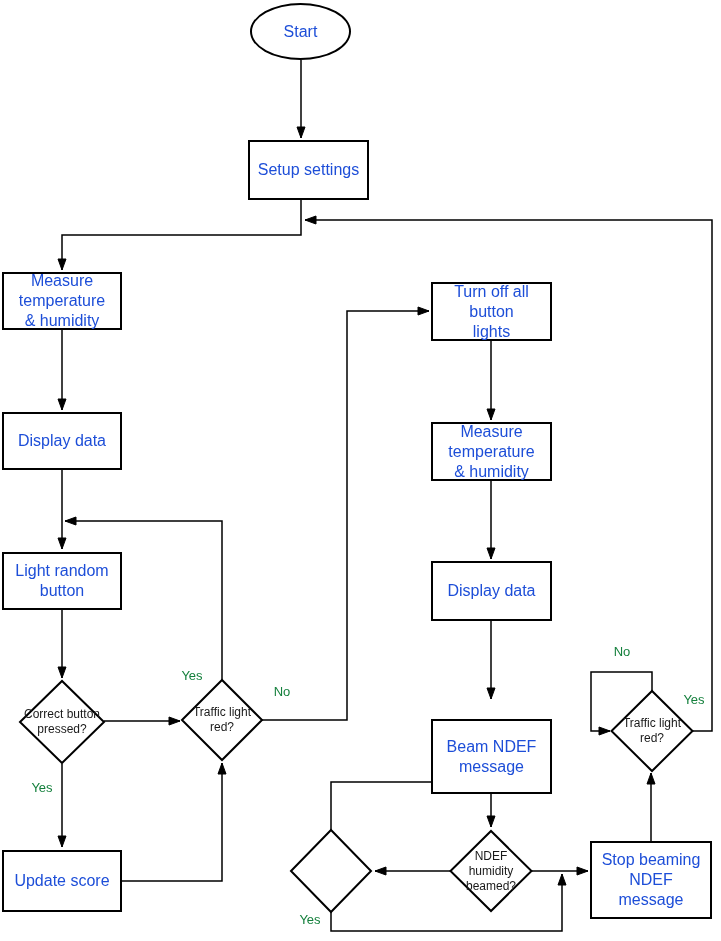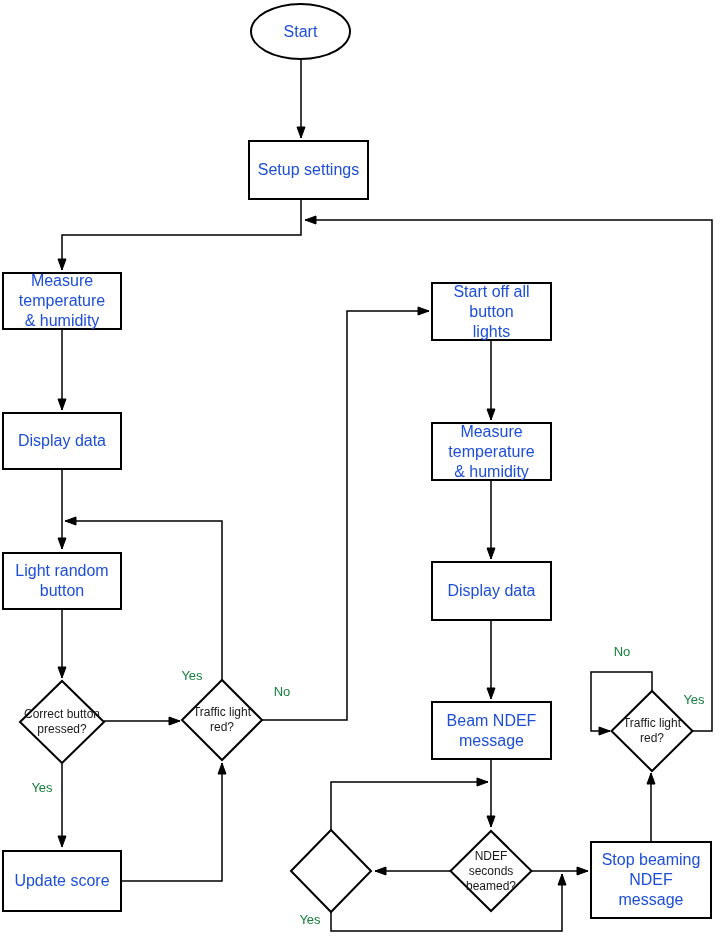--- a/index.html
+++ b/index.html
@@ -67,29 +67,29 @@
     <div class="node" style="left: 240px; top: 140px; width: 121px; height: 60px; margin-left: 8px;">Setup settings</div>
     <div class="node" style="left: 2px; top: 272px; width: 120px; height: 58px;">Measure temperature
 &amp; humidity</div>
     <div class="node" style="left: 2px; top: 412px; width: 120px; height: 58px;">Display data</div>
     <div class="node" style="left: 2px; top: 552px; width: 120px; height: 58px;">Light random button</div>
     <div class="dlabel" style="left: 62px; top: 722px; width: 114px;">Correct button
 pressed?</div>
     <div class="dlabel" style="left: 222px; top: 720px; width: 110px;">Traffic light
 red?</div>
     <div class="node" style="left: 2px; top: 850px; width: 120px; height: 62px;">Update score</div>
-    <div class="node" style="left: 431px; top: 282px; width: 121px; height: 59px;">Start off all button
+    <div class="node" style="left: 431px; top: 282px; width: 121px; height: 59px;">Turn off all button
 lights</div>
     <div class="node" style="left: 431px; top: 422px; width: 121px; height: 59px;">Measure temperature
 &amp; humidity</div>
     <div class="node" style="left: 431px; top: 561px; width: 121px; height: 60px;">Display data</div>
-    <div class="node" style="left: 431px; top: 701px; width: 121px; height: 59px;">Beam NDEF
+    <div class="node" style="left: 431px; top: 719px; width: 121px; height: 75px;">Beam NDEF
 message</div>
     <div class="dlabel" style="left: 491px; top: 871px; width: 111px;">NDEF
-seconds
+humidity
 beamed?</div>
     <div class="node" style="left: 590px; top: 841px; width: 122px; height: 78px;">Stop beaming NDEF
 message</div>
     <div class="dlabel" style="left: 652px; top: 731px; width: 111px;">Traffic light
 red?</div>
     <div class="elabel" style="left: 42px; top: 787px;">Yes</div>
     <div class="elabel" style="left: 192px; top: 675px;">Yes</div>
     <div class="elabel" style="left: 282px; top: 691px;">No</div>
     <div class="elabel" style="left: 310px; top: 919px;">Yes</div>
     <div class="elabel" style="left: 622px; top: 651px;">No</div>

